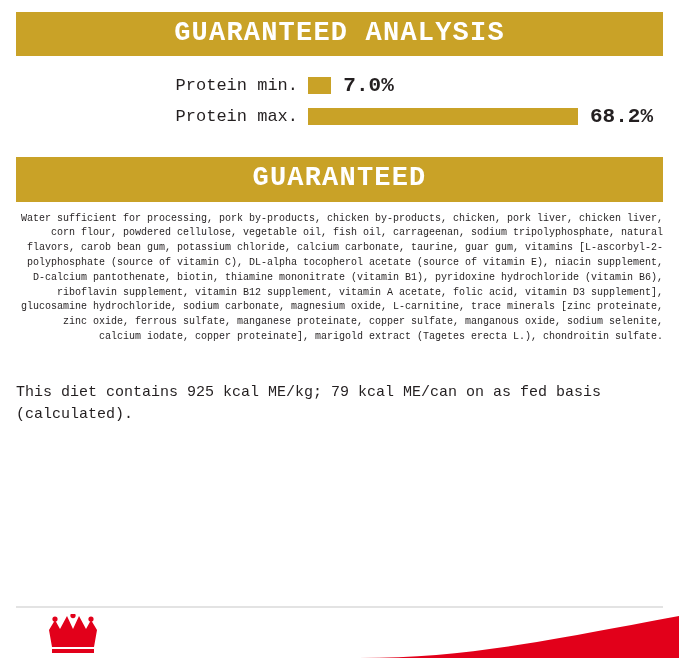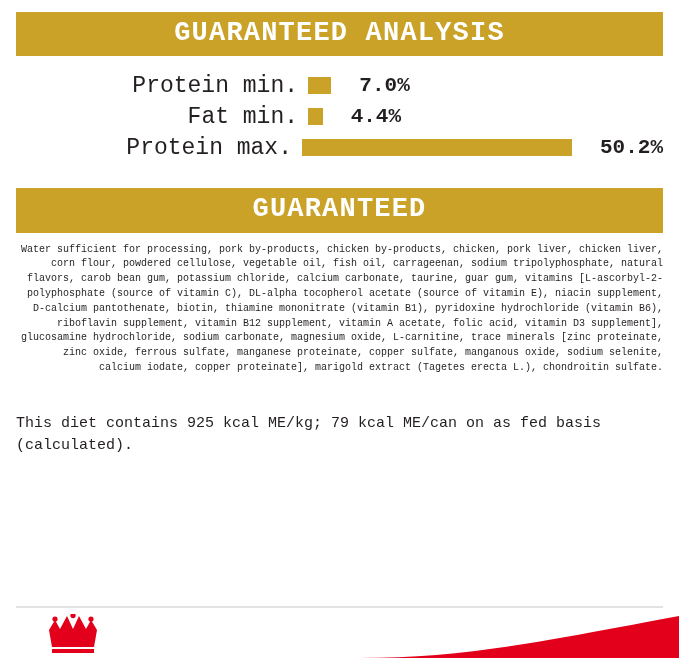--- a/index.html
+++ b/index.html
@@ -46,40 +46,40 @@
     margin: 14px 16px 0 16px;
   }
   .ga-row {
     display: flex;
     align-items: center;
     height: 31px;
   }
   .ga-label {
     width: 292px;
     text-align: right;
-    font-size: 23px;
+    font-size: 17px;
     color: #231f20;
     padding-right: 10px;
     box-sizing: border-box;
     white-space: nowrap;
   }
   .ga-bar-cell {
     flex: 0 0 auto;
     display: flex;
     align-items: center;
   }
   .ga-bar {
     height: 17px;
     background: #c9a227;
   }
   .ga-value {
     font-size: 21px;
     font-weight: bold;
     color: #231f20;
-    padding-left: 28px;
+    padding-left: 12px;
     white-space: nowrap;
   }
 
   
   #ingredients-section {
     padding-top: 25px;
   }
   .body-text {
     margin: 10px 16px 0 16px;
     font-size: 10px;
@@ -142,31 +142,24 @@
     </div>
     <div class="ga-rows" id="ga-rows">
         <div class="ga-row">
           <div class="ga-label">Protein min.</div>
           <div class="ga-bar-cell">
             <div class="ga-bar" style="width: 23.3333px;"></div>
             <div class="ga-value">7.0%</div>
           </div>
         </div>
         <div class="ga-row">
-          <div class="ga-label">Fat min.</div>
-          <div class="ga-bar-cell">
-            <div class="ga-bar" style="width: 14.6667px;"></div>
-            <div class="ga-value">4.4%</div>
-          </div>
-        </div>
-        <div class="ga-row">
           <div class="ga-label">Protein max.</div>
           <div class="ga-bar-cell">
             <div class="ga-bar" style="width: 270px;"></div>
-            <div class="ga-value">50.2%</div>
+            <div class="ga-value">68.2%</div>
           </div>
         </div>
       </div>
   </div>
 
   <div id="ingredients-section">
     <div class="bar-wrap">
       <div class="section-bar">GUARANTEED</div>
     </div>
     <div class="body-text">Water sufficient for processing, pork by-products, chicken by-products, chicken, pork liver, chicken liver, corn flour, powdered cellulose, vegetable oil, fish oil, carrageenan, sodium tripolyphosphate, natural flavors, carob bean gum, potassium chloride, calcium carbonate, taurine, guar gum, vitamins [L-ascorbyl-2-polyphosphate (source of vitamin C), DL-alpha tocopherol acetate (source of vitamin E), niacin supplement, D-calcium pantothenate, biotin, thiamine mononitrate (vitamin B1), pyridoxine hydrochloride (vitamin B6), riboflavin supplement, vitamin B12 supplement, vitamin A acetate, folic acid, vitamin D3 supplement], glucosamine hydrochloride, sodium carbonate, magnesium oxide, L-carnitine, trace minerals [zinc proteinate, zinc oxide, ferrous sulfate, manganese proteinate, copper sulfate, manganous oxide, sodium selenite, calcium iodate, copper proteinate], marigold extract (Tagetes erecta L.), chondroitin sulfate.</div>

